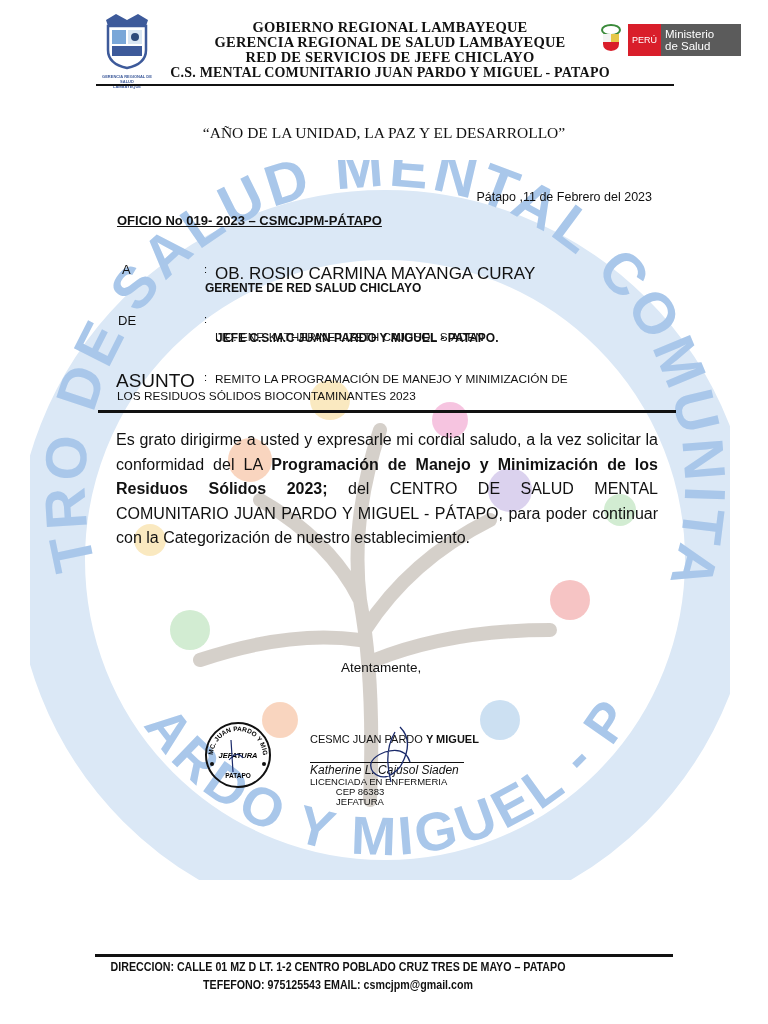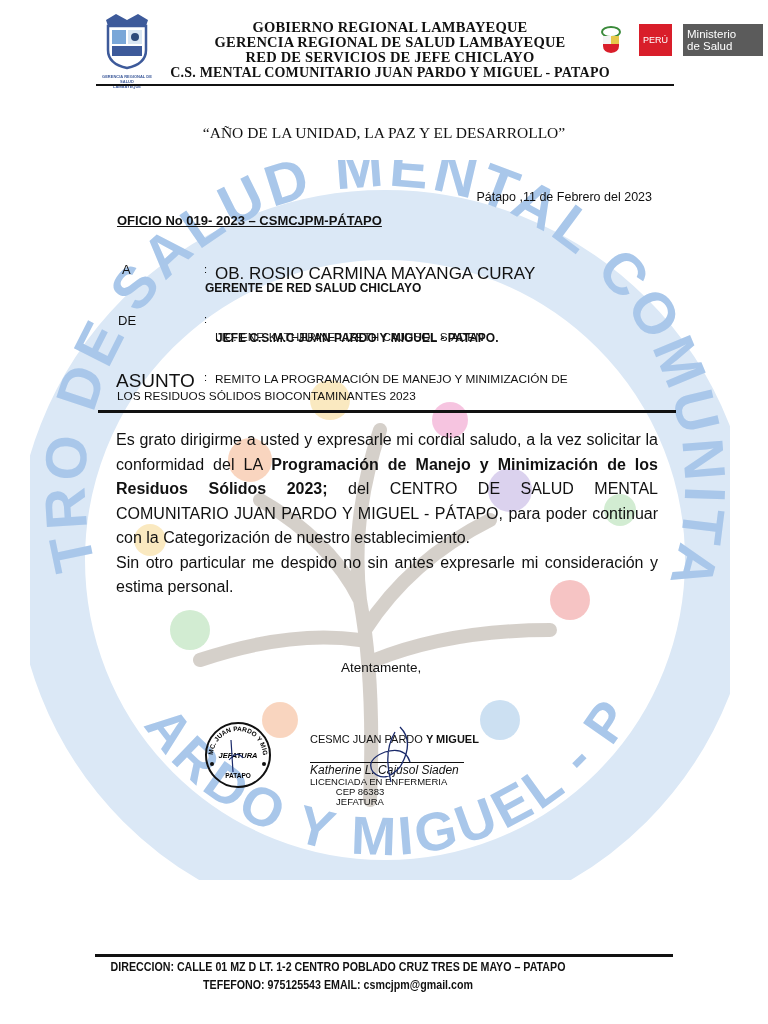--- a/index.html
+++ b/index.html
@@ -61,21 +61,21 @@
   </div>
 </div>
 
 <div class="abs z" style="left:150px;top:20px;width:480px;">
   <div class="header-line">GOBIERNO REGIONAL LAMBAYEQUE</div>
   <div class="header-line">GERENCIA REGIONAL DE SALUD LAMBAYEQUE</div>
   <div class="header-line">RED DE SERVICIOS DE JEFE CHICLAYO</div>
   <div class="header-line" style="font-size:14px;">C.S. MENTAL COMUNITARIO JUAN PARDO Y MIGUEL - PATAPO</div>
 </div>
 
-<div class="abs z" style="left:600px;top:24px;display:flex;align-items:center;gap:11px;">
+<div class="abs z" style="left:600px;top:24px;display:flex;">
   <svg width="22" height="28" viewBox="0 0 22 28">
     <ellipse cx="11" cy="6" rx="9" ry="5" fill="none" stroke="#3a8a3a" stroke-width="2"></ellipse>
     <path d="M3 10 H19 V20 Q19 26 11 27 Q3 26 3 20 Z" fill="#d91e2a"></path>
     <rect x="3" y="10" width="8" height="8" fill="#f3f3f3"></rect>
       <rect x="11" y="10" width="8" height="8" fill="#e6c84a"></rect>
   </svg>
   <div style="margin-left:6px;background:#d91e2a;color:#fff;font-size:9px;padding:0 4px;height:32px;line-height:32px;">PERÚ</div>
   <div style="background:#5b5b5b;color:#fff;font-size:11.5px;line-height:12px;padding:4px 24px 4px 4px;height:24px;width:52px;">
     <div>Ministerio</div>
       <div>de Salud</div>
@@ -105,21 +105,20 @@
 <div class="abs z" style="left:215px;top:372px;font-size:11.8px;">REMITO LA PROGRAMACIÓN DE MANEJO Y MINIMIZACIÓN DE</div>
 <div class="abs z" style="left:117px;top:389px;font-size:11.8px;">LOS RESIDUOS SÓLIDOS BIOCONTAMINANTES 2023</div>
 
 <div class="rule z" style="left:98px;top:410px;width:578px;"></div>
 
 <div class="abs z body-text" style="left:116px;top:428px;width:542px;">
   <p style="margin:0;">
     <span>Es grato dirigirme a usted y expresarle mi cordial saludo, a la vez solicitar la conformidad del LA</span>
     <b>Programación de Manejo y Minimización de los Residuos Sólidos 2023;</b><span> del CENTRO DE SALUD MENTAL COMUNITARIO JUAN PARDO Y MIGUEL - PÁTAPO, para poder continuar con la Categorización de nuestro establecimiento.</span>
   </p>
-  <p style="margin:0;">Sin otro particular me despido no sin antes expresarle mi consideración y estima personal.</p>
 </div>
 
 <div class="abs z" style="left:341px;top:660px;font-size:13.5px;">Atentamente,</div>
 
 <svg class="abs z" style="left:203px;top:720px;" width="70" height="70" viewBox="0 0 70 70">
   <defs>
       <path id="sealArc" d="M 10 36 A 25 25 0 1 1 60 36"></path>
     </defs>
   <circle cx="35" cy="35" r="32" fill="none" stroke="#111" stroke-width="2"></circle>
   <text font-size="6.5" font-weight="bold" font-family="Liberation Sans, sans-serif"><textPath href="#sealArc" startOffset="50%" text-anchor="middle">CESMC. JUAN PARDO Y MIGUEL</textPath></text>

